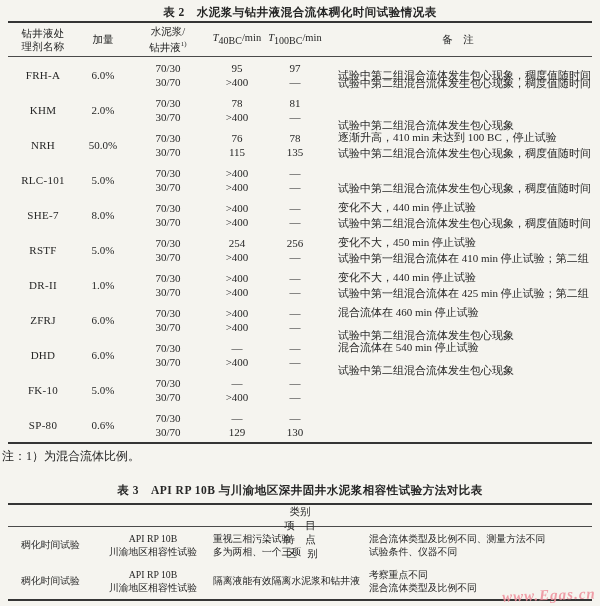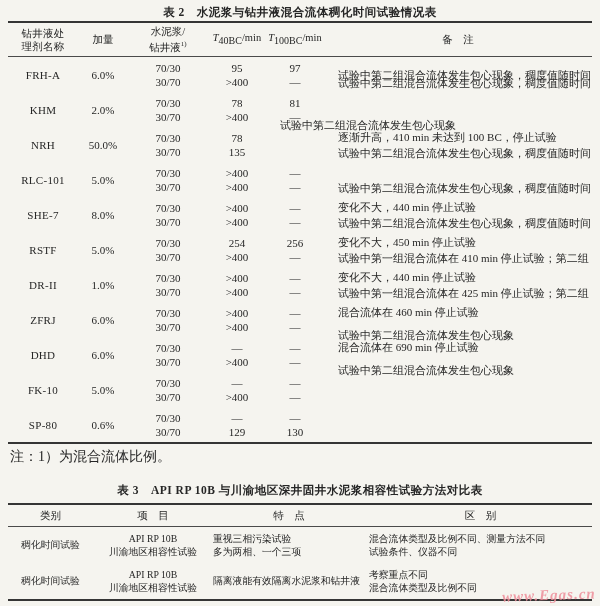--- a/index.html
+++ b/index.html
@@ -31,27 +31,27 @@
   .c4 { width:58px; text-align:center; }
   .c5 { width:58px; text-align:center; }
   .c6 { flex:1; padding-left:14px; flex-shrink:1;gap:40px; }
   .c6h { flex:1; text-align:center; flex-shrink:1; }
   .stack { display:flex; flex-direction:column; justify-content:center; height:100%; }
   .stack > div { line-height:14px; white-space:nowrap; }
   .tvar { font-style:italic; }
   .tsub { font-size:10px; vertical-align:sub; }
   .sup { font-size:7px; vertical-align:super; }
 
-  .note { margin:7px 0 0 10px; font-size:14px; line-height:11px; }
+  .note { margin:7px 0 0 2px; font-size:12px; line-height:11px; }
 
   
   .t3 { margin:5px 8px 0; border-top:2px solid #353535; border-bottom:2px solid #353535; }
   .t3-header {
     display:flex; align-items:center; height:22px;
-    border-bottom:1px solid #4a4a4a; font-size:10.5px;
+    border-bottom:1px solid #4a4a4a; font-size:10.5px;flex-direction:column;
   }
   .t3-header .d1,.t3-header .d2,.t3-header .d3,.t3-header .d4 { text-align:center; }
   .t3-row { display:flex; align-items:center; height:36px; font-size:9.8px; }
   .d1 { width:85px; text-align:center; flex-shrink:0; }
   .d2 { width:120px; text-align:center; flex-shrink:0; }
   .d3 { width:152px; text-align:left; flex-shrink:0; }
   .d4 { flex:1; text-align:left; padding-left:4px; }
   .t3 .stack > div { line-height:13.5px; }
 
   .watermark {
@@ -124,20 +124,24 @@
     </div>
   </div>
 
   <div class="t2-row">
     <div class="c c1">NRH</div>
     <div class="c c2">50.0%</div>
     <div class="c c3 stack">
       <div>70/30</div>
       <div>30/70</div>
     </div>
+    <div class="c c4 stack">
+      <div>76</div>
+      <div>115</div>
+    </div>
     <div class="c c5 stack">
       <div>78</div>
       <div>135</div>
     </div>
     <div class="c6 stack">
       <div>试验中第二组混合流体发生包心现象</div>
       <div></div>
     </div>
   </div>
 
@@ -235,21 +239,21 @@
     <div class="c c4 stack">
       <div>&gt;400</div>
       <div>&gt;400</div>
     </div>
     <div class="c c5 stack">
       <div>—</div>
       <div>—</div>
     </div>
     <div class="c6 stack">
       <div>试验中第一组混合流体在 425 min 停止试验；第二组</div>
-      <div>混合流体在 690 min 停止试验</div>
+      <div>混合流体在 540 min 停止试验</div>
     </div>
   </div>
 
   <div class="t2-row">
     <div class="c c1">DHD</div>
     <div class="c c2">6.0%</div>
     <div class="c c3 stack">
       <div>70/30</div>
       <div>30/70</div>
     </div>

